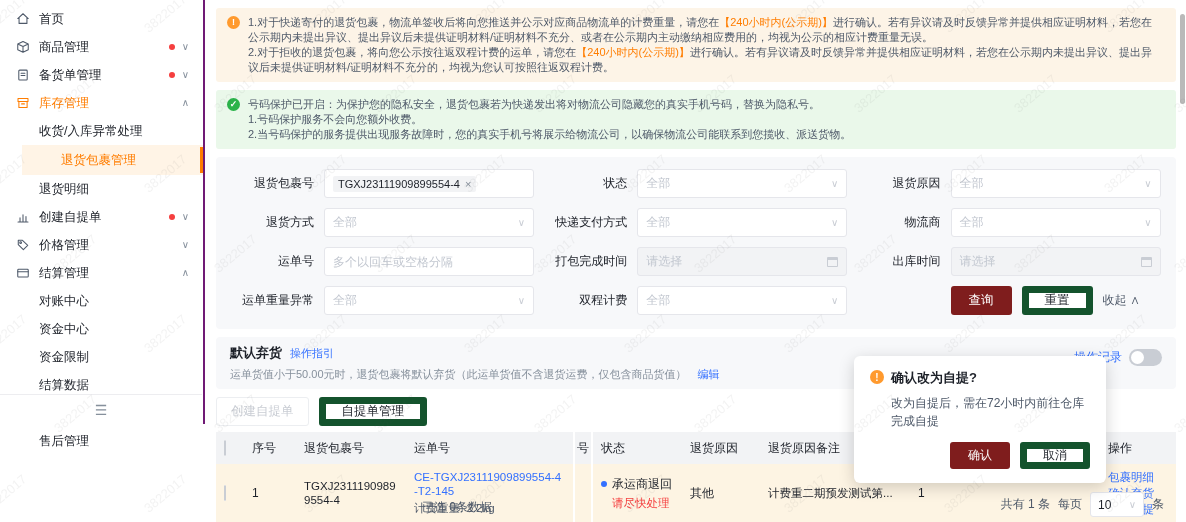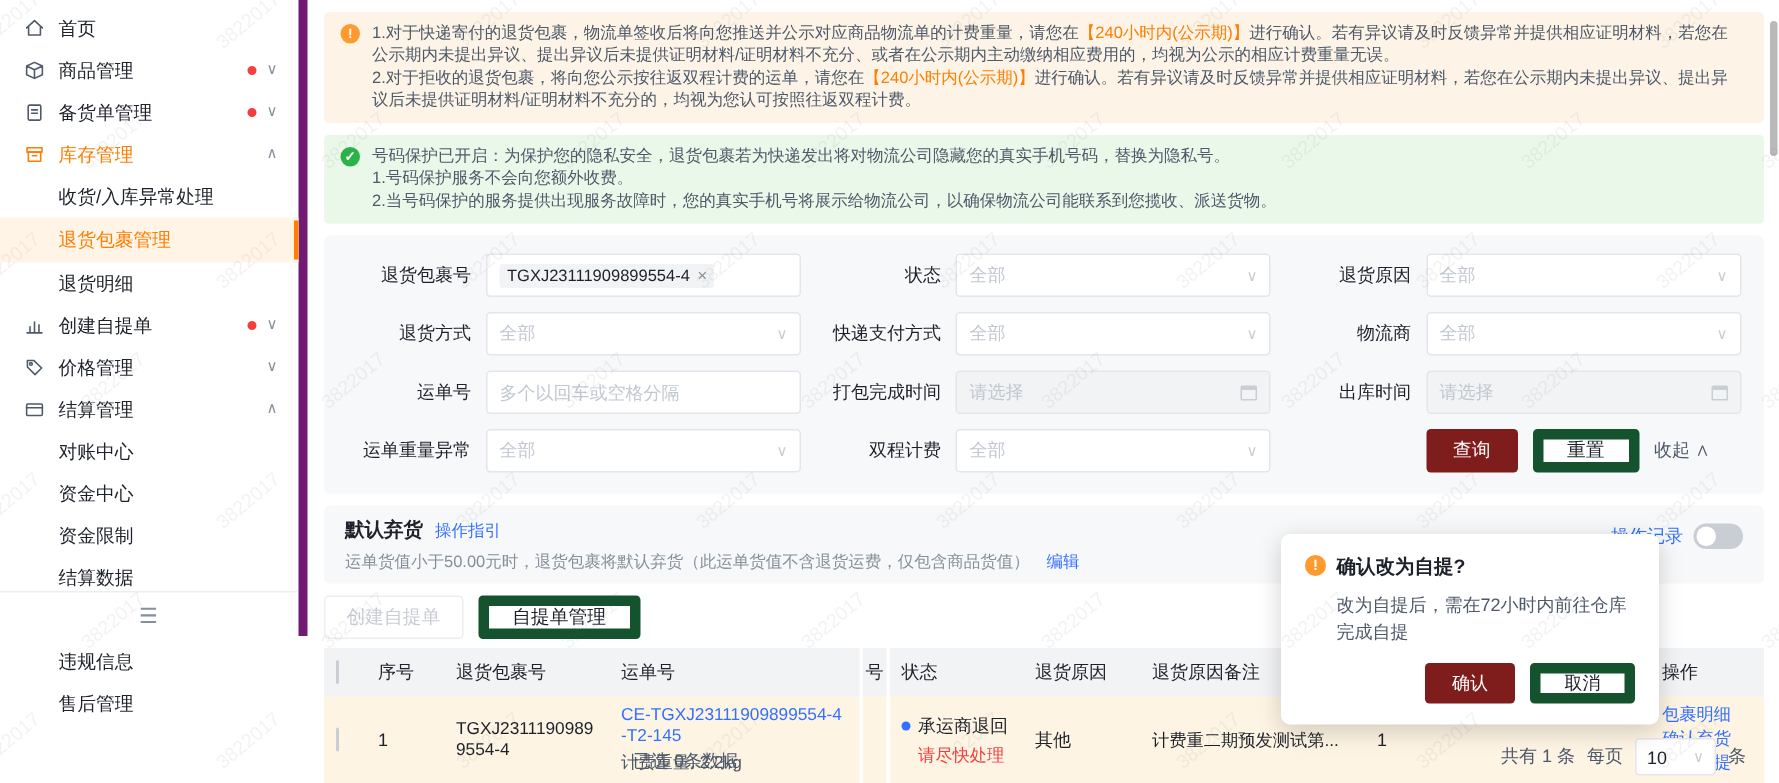--- a/index.html
+++ b/index.html
@@ -6,21 +6,21 @@
   html,body { width:1186px; height:522px; overflow:hidden; background:#fff;
     font-family:"Liberation Sans", sans-serif; color:#1d2129; }
   .page { position:relative; width:1186px; height:522px; }
 
   
   #watermark-layer { position:absolute; inset:0; z-index:100; pointer-events:none; overflow:hidden; }
   .wm { position:absolute; font-size:13px; color:#555; opacity:.07; transform:rotate(-40deg); white-space:nowrap; }
 
   
   .sidebar { position:absolute; left:0; top:0; width:205px; height:424px; background:#fff;
-    border-right:6px solid #701a75; z-index:5; }
+    border-right:2px solid #701a75; z-index:5; }
   .side-item { height:28px; display:flex; align-items:center; padding:0 14px 0 16px;
     font-size:12.5px; color:#1d2129; cursor:pointer; }
   .side-item .s-icon { width:15px; height:15px; margin-right:8px; display:flex; align-items:center; color:#4e5969; flex:none; }
   .side-item svg { width:14px; height:14px; stroke:currentColor; fill:none; stroke-width:1.2; stroke-linecap:round; stroke-linejoin:round; }
   .side-sub { height:28px; display:flex; align-items:center; padding-left:39px; font-size:12.5px; color:#1d2129; cursor:pointer; position:relative; }
   .side-sub.active { background:#fff4e6; color:#ff7d00; }
   .side-sub.active::after { content:""; position:absolute; right:0; top:2px; bottom:2px; width:3px; background:#ff7d00; }
   .grp-orange { color:#ff7d00; }
   .grp-orange .s-icon { color:#ff7d00; }
   .dot { width:6px; height:6px; border-radius:50%; background:#f53f3f; margin-left:auto; margin-right:7px; flex:none; }
@@ -153,21 +153,21 @@
             <rect x="3.3" y="6.2" width="9.4" height="7"></rect>
             <path d="M6.4 9 h3.2"></path>
           </svg>
         </span>
       <span>库存管理</span>
       <span class="chev chev-up auto"></span>
     </div>
     <div class="side-sub">
       <span>收货/入库异常处理</span>
     </div>
-    <div class="side-sub active" style="height:30px;">
+    <div class="side-sub active" style="height:30px;margin-left:22px;">
       <span>退货包裹管理</span>
     </div>
     <div class="side-sub">
       <span>退货明细</span>
     </div>
     <div class="side-item">
       <span class="s-icon">
           <svg viewBox="0 0 16 16">
             <path d="M2.3 13.6 h11.4 M4.6 13 V9 M8 13 V5.4 M11.4 13 V7.4"></path>
           </svg>
@@ -203,23 +203,20 @@
         <span>资金中心</span>
       </div>
     <div class="side-sub">
         <span>资金限制</span>
       </div>
     <div class="side-sub">
         <span>结算数据</span>
       </div>
     <div class="side-sub">
         <span>银行卡管理</span>
-      </div>
-    <div class="side-sub">
-        <span>违规信息</span>
       </div>
     <div class="side-sub">
         <span>售后管理</span>
       </div>
     <div class="side-bottom">
       <span>☰</span>
     </div>
   </div>
 
   <div class="main">

